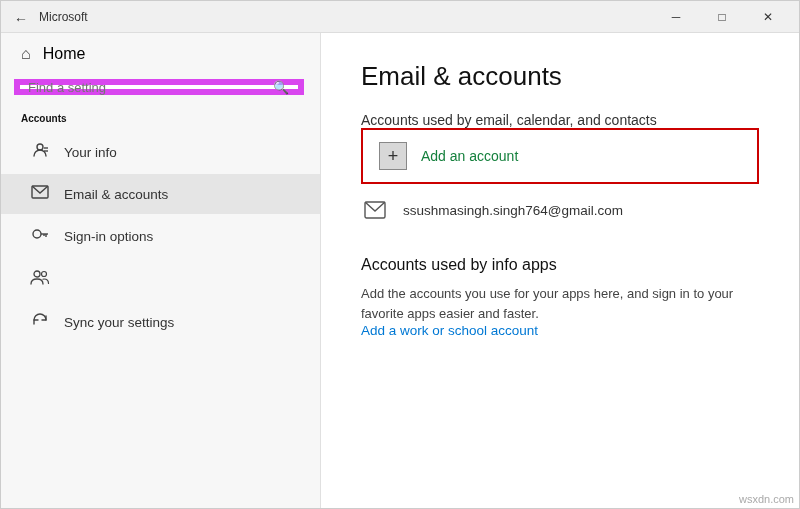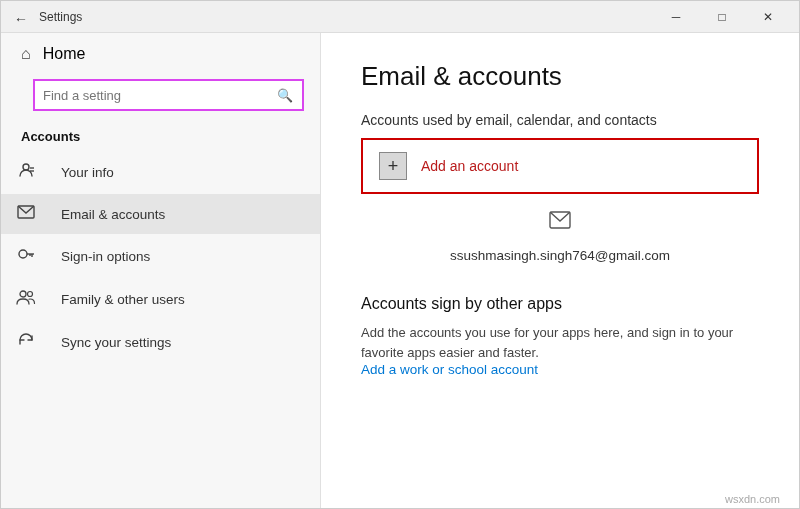--- a/index.html
+++ b/index.html
@@ -92,55 +92,55 @@
       font-size: 16px;
       color: #444;
     }
 
     .sidebar-home-label {
       font-size: 16px;
       color: #000000;
     }
 
     .search-box {
-      margin: 4px 16px 10px 32px;
-      display: flex;
-      align-items: center;
-      border: 2px solid #d946ef;
+      margin: 4px 16px 10px 13px;
+      display: flex;
+      align-items: center;
+      border: 6px solid #d946ef;
       background: #fff;
-      height: 32px;
+      height: 16px;
       padding: 0 8px;
     }
 
     .search-input {
       border: none;
       outline: none;
       flex: 1;
       font-size: 13px;
       color: #333;
       background: transparent;
     }
 
     .search-icon {
       color: #555;
       font-size: 13px;
     }
 
     .sidebar-section-title {
       padding: 8px 20px 6px 20px;
-      font-size: 13px;
+      font-size: 10px;
       font-weight: 600;
       color: #111;
     }
 
     .sidebar-item {
       display: flex;
       align-items: center;
-      padding: 11px 15px;
-      gap: 25px;
+      padding: 11px 29px;
+      gap: 14px;
       cursor: pointer;
       font-size: 13.5px;
       color: #333;
     }
     .sidebar-item.active {
       background: #e5e5e5;
     }
 
     .sidebar-item-icon {
       font-size: 16px;
@@ -160,21 +160,21 @@
     .main-title {
       font-size: 26px;
       font-weight: 300;
       color: #111;
       margin-bottom: 20px;
     }
 
     .section-label {
       font-size: 14px;
       color: #333;
-      margin-bottom: 10px;
+      margin-bottom: 0;
       font-weight: 400;
     }
 
     .add-account-btn {
       display: flex;
       align-items: center;
       gap: 14px;
       padding: 12px 16px;
       border: 2px solid #c00;
       background: #fff;
@@ -192,30 +192,29 @@
       display: flex;
       align-items: center;
       justify-content: center;
       font-size: 18px;
       color: #333;
       flex-shrink: 0;
     }
 
     .add-account-label {
       font-size: 14px;
-      color: #b91c1c;
+      color: #15803d;
     }
 
     .account-item {
       display: flex;
       align-items: center;
       gap: 14px;
       padding: 10px 0;
       max-width: 440px;
-      flex-direction: column;
     }
 
     .email-icon {
       width: 28px;
       height: 28px;
       display: flex;
       align-items: center;
       justify-content: center;
       font-size: 16px;
       color: #555;
@@ -251,35 +250,35 @@
       font-size: 13.5px;
       color: #0078d4;
       cursor: pointer;
       margin-bottom: 10px;
       display: block;
     }
 
     .watermark {
       position: fixed;
       bottom: 4px;
-      right: 20px;
+      right: 6px;
       font-size: 11px;
       color: #aaa;
     }
   </style>
 </head>
 <body>
 
 <div class="window">
 
   <div class="titlebar">
     <div class="titlebar-back">
       <span>←</span>
     </div>
-    <span class="titlebar-title">Settings</span>
+    <span class="titlebar-title">Microsoft</span>
     <div class="titlebar-controls">
       <div class="titlebar-btn">
         <span>─</span>
       </div>
       <div class="titlebar-btn">
         <span>□</span>
       </div>
       <div class="titlebar-btn close">
         <span>✕</span>
       </div>
@@ -338,21 +337,20 @@
 
       <div class="sidebar-item">
         <span class="sidebar-item-icon">
           <svg width="20" height="16" viewBox="0 0 20 16" fill="none">
             <circle cx="7" cy="5" r="3" stroke="#444" stroke-width="1.3"></circle>
             <path d="M1 15c0-3.3 2.7-5 6-5s6 1.7 6 5" stroke="#444" stroke-width="1.3" stroke-linecap="round"></path>
             <circle cx="14" cy="5" r="2.5" stroke="#444" stroke-width="1.2"></circle>
             <path d="M13 10.2c.3-.1.7-.2 1-.2 2.5 0 4.5 1.5 4.5 4.5" stroke="#444" stroke-width="1.2" stroke-linecap="round"></path>
           </svg>
         </span>
-        <span>Family &amp; other users</span>
       </div>
 
       <div class="sidebar-item">
         <span class="sidebar-item-icon">
           <svg width="18" height="18" viewBox="0 0 18 18" fill="none">
             <path d="M15 9A6 6 0 103 9" stroke="#444" stroke-width="1.4" stroke-linecap="round"></path>
             <polyline points="15,5 15,9 11,9" stroke="#444" stroke-width="1.4" stroke-linecap="round" stroke-linejoin="round"></polyline>
             <polyline points="3,13 3,9 7,9" stroke="#444" stroke-width="1.4" stroke-linecap="round" stroke-linejoin="round"></polyline>
           </svg>
         </span>
@@ -375,21 +373,21 @@
           <svg width="22" height="18" viewBox="0 0 22 18" fill="none">
             <rect x="1" y="1" width="20" height="16" rx="1.5" stroke="#555" stroke-width="1.4"></rect>
             <polyline points="1,1 11,10 21,1" stroke="#555" stroke-width="1.4"></polyline>
           </svg>
         </div>
         <div class="account-details">
           <div class="account-email">ssushmasingh.singh764@gmail.com</div>
         </div>
       </div>
 
-      <h2 class="other-apps-title">Accounts sign by other apps</h2>
+      <h2 class="other-apps-title">Accounts used by info apps</h2>
 
       <p class="other-apps-desc">Add the accounts you use for your apps here, and sign in to your favorite apps easier and faster.</p>
 
       <a class="link-item">Add a work or school account</a>
     </div>
   </div>
 </div>
 
 <div class="watermark">wsxdn.com</div>
 

